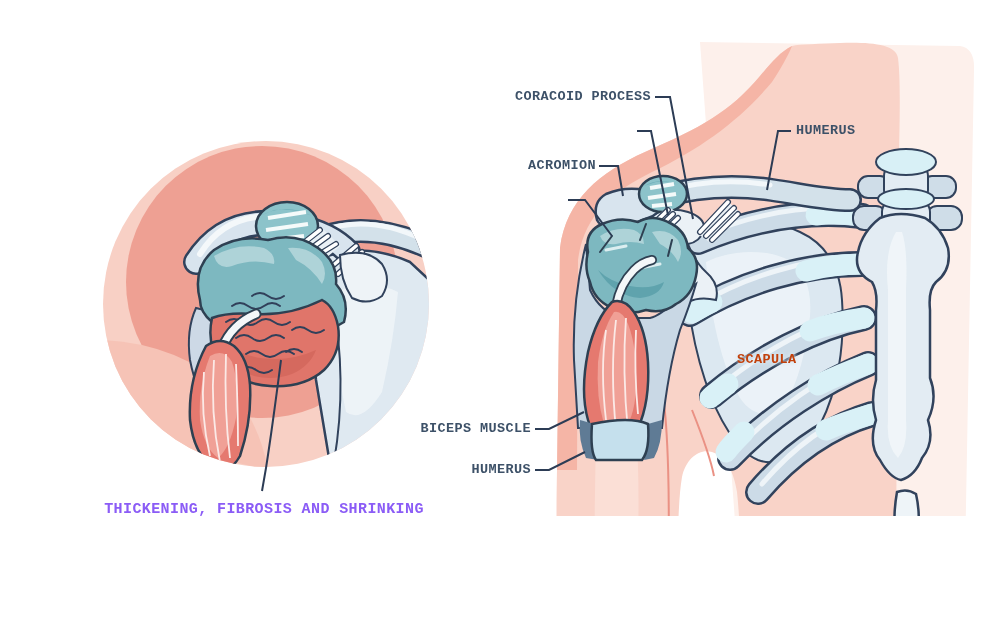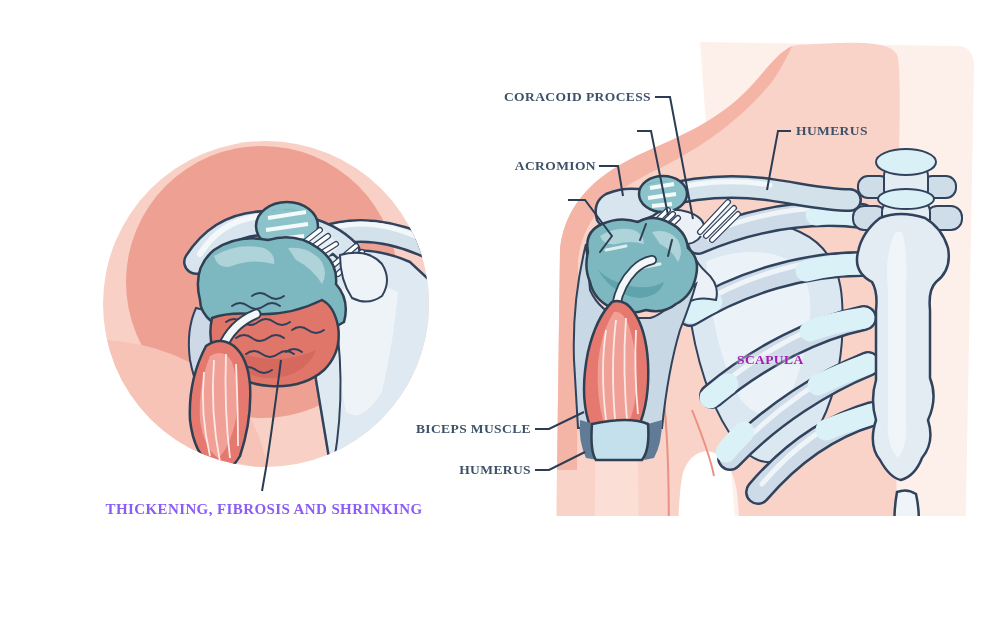--- a/index.html
+++ b/index.html
@@ -1,26 +1,26 @@
 <!DOCTYPE html>
 <html><head>
 <meta charset="utf-8">
 <style>
   html,body{margin:0;padding:0;background:#ffffff;}
   #stage{
     position:relative;width:1000px;height:516px;background:#ffffff;overflow:hidden;
-    font-family:Liberation Serif, serif;
+    font-family:Liberation Mono, monospace;
   }
   #art{position:absolute;left:0;top:0;width:1000px;height:636px;}
   .lbl{
     position:absolute;font-weight:bold;font-size:13.5px;letter-spacing:.4px;
     color:#3d5168;white-space:nowrap;line-height:15px;
   }
   .lbl.right{text-align:right;}
-  .lbl.on-bone{color:#a21caf;text-shadow:0 0 4px #dce8f1,0 0 4px #dce8f1;}
+  .lbl.on-bone{color:#c2410c;text-shadow:0 0 4px #dce8f1,0 0 4px #dce8f1;}
   .caption{
     position:absolute;left:94px;top:500px;width:340px;text-align:center;
     font-weight:bold;font-size:15px;letter-spacing:.4px;color:#8b5cf6;line-height:19px;
   }
 </style>
 </head>
 <body>
 
 <div id="stage">
 

